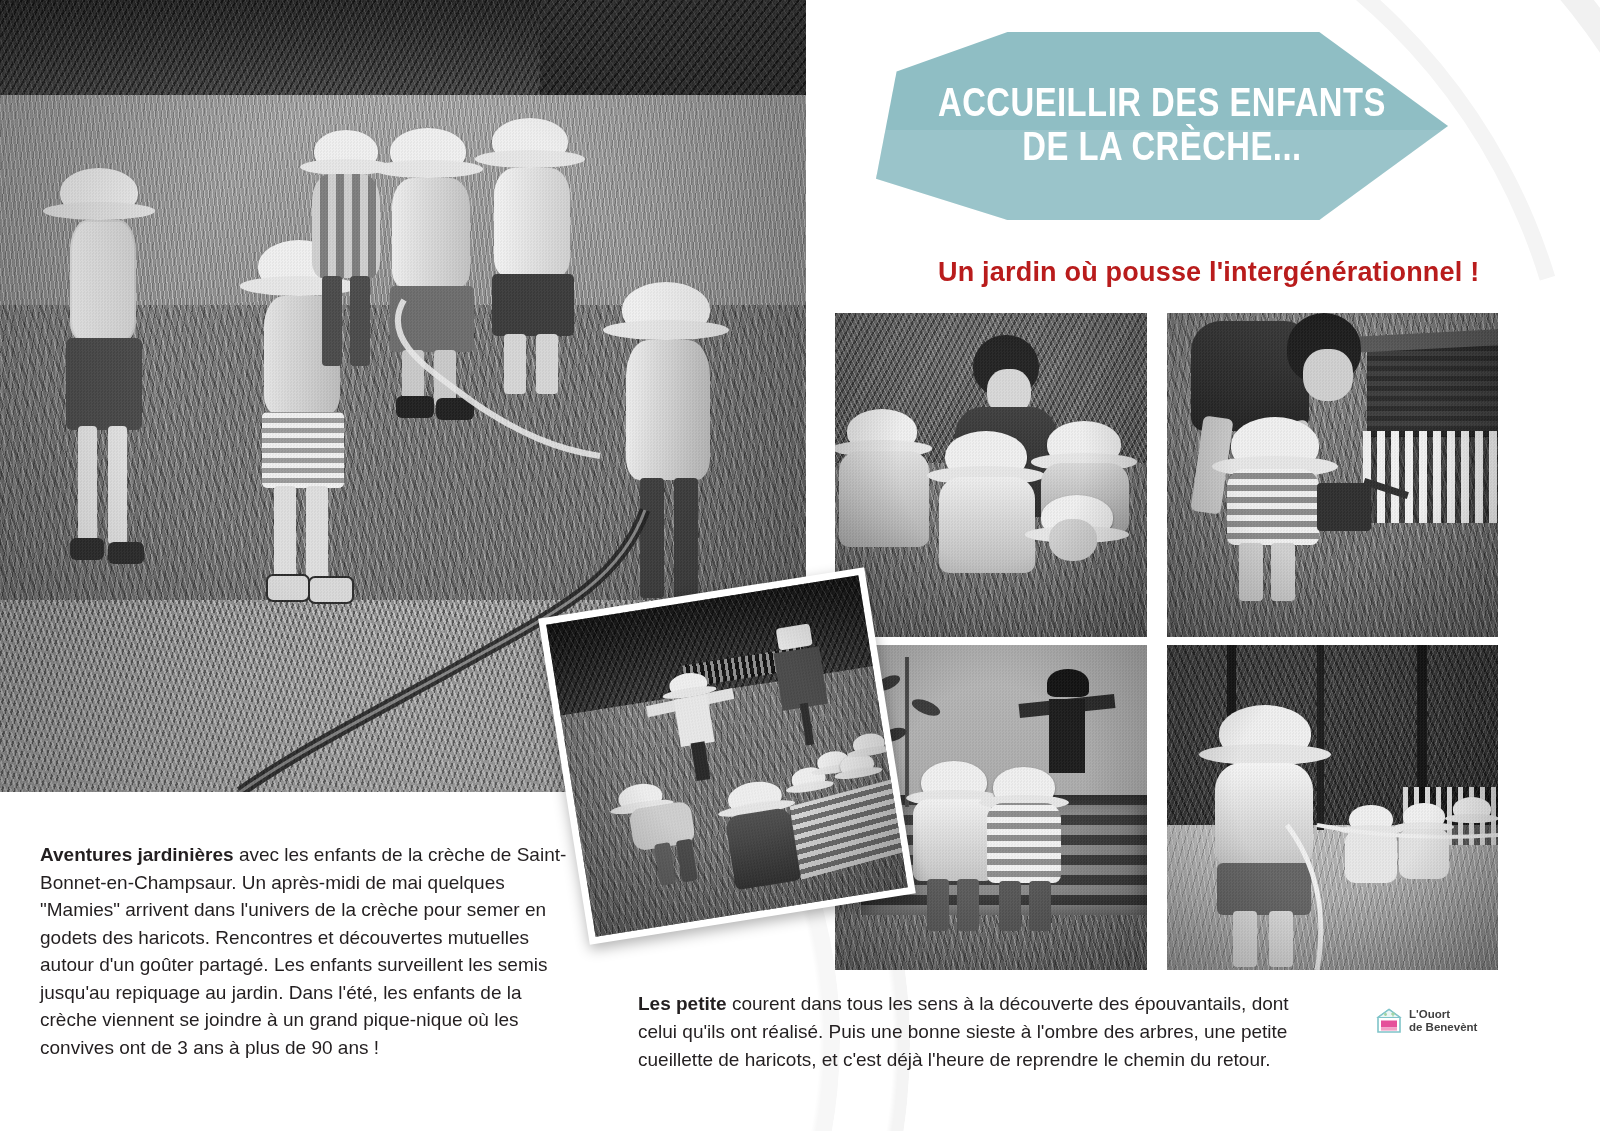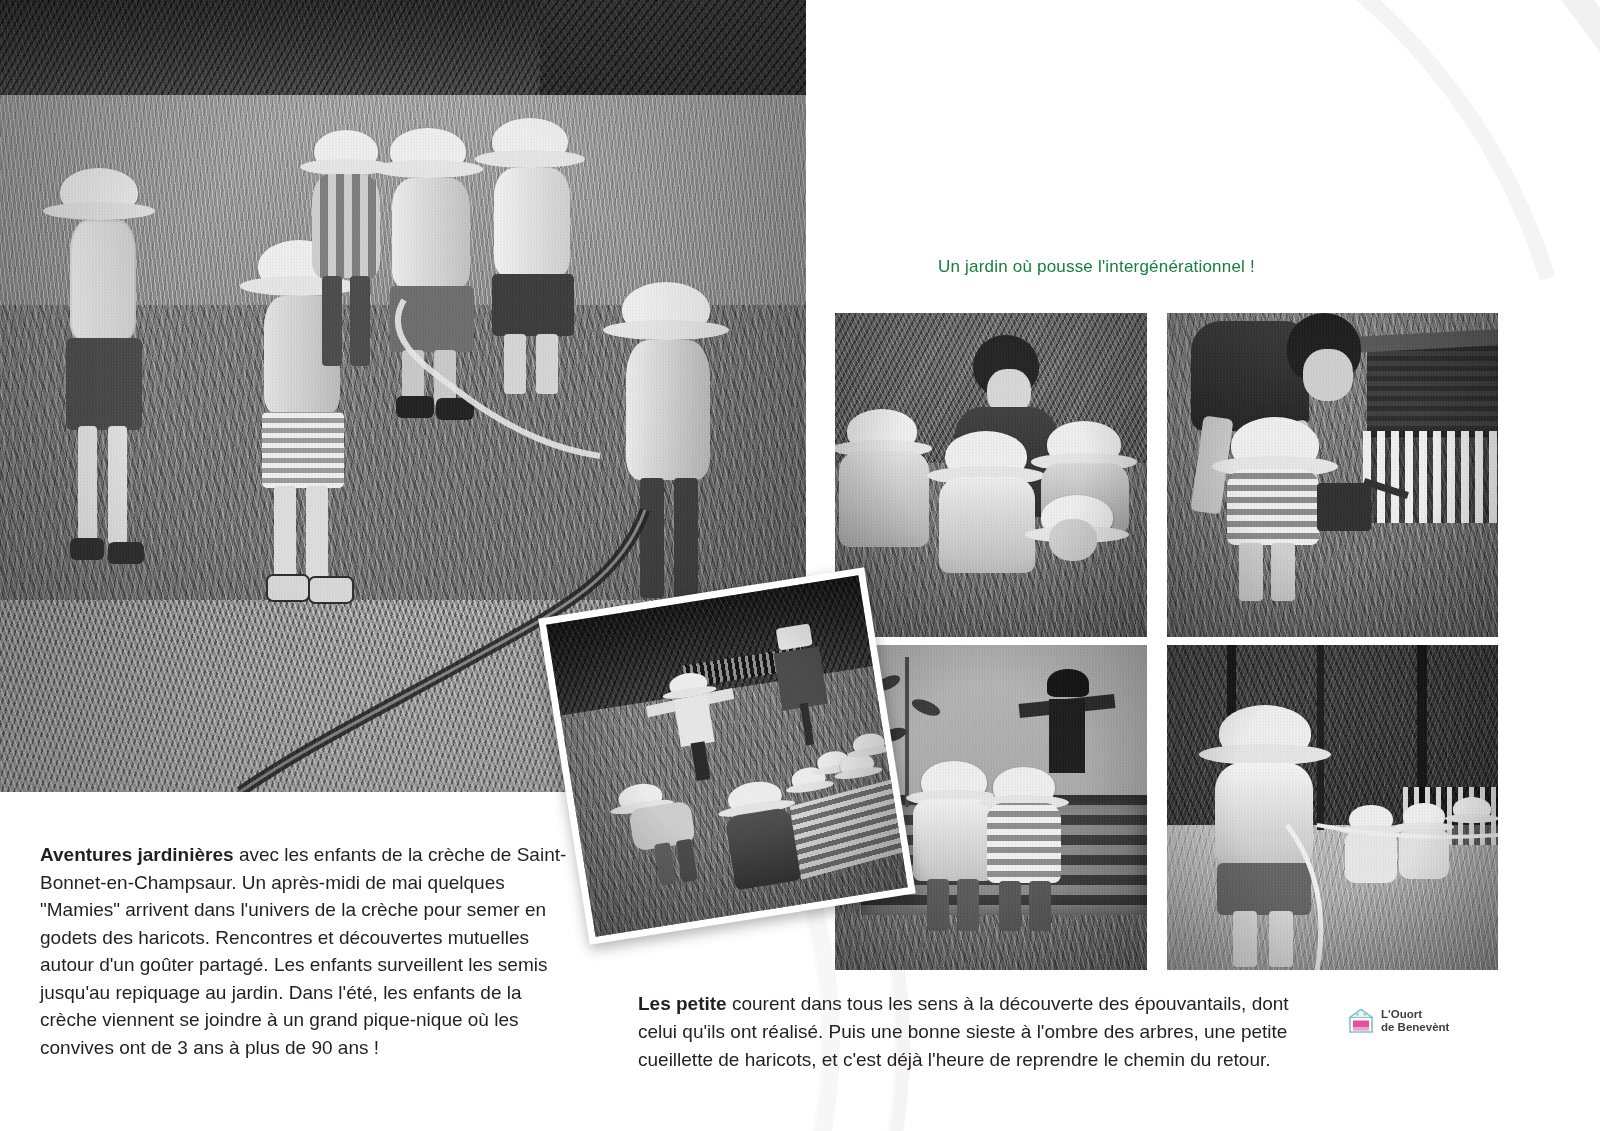--- a/index.html
+++ b/index.html
@@ -109,21 +109,21 @@
     line-height:1.08;
     letter-spacing:.6px;
     transform:scaleX(.80);
     text-transform:uppercase;
     white-space:pre-line;
     padding-bottom:4px;
   }
 
   .subtitle{
     position:absolute;
-    font-size:17px;font-weight:normal;color:#15803d;
+    font-size:27px;font-weight:bold;color:#b91c1c;
     letter-spacing:.2px;white-space:nowrap;
   }
 
   
   .bodytext{
     position:absolute;
     color:#231f20;
     font-size:19px;
     line-height:27.5px;
   }
@@ -233,20 +233,24 @@
         <path d="M645 230 C 620 300, 560 330, 470 380 C 380 430, 300 470, 240 512" fill="none" stroke="#1f1f1f" stroke-width="11" opacity=".85"></path>
         <path d="M645 230 C 620 300, 560 330, 470 380 C 380 430, 300 470, 240 512" fill="none" stroke="#c9c9c9" stroke-width="3" opacity=".6"></path>
         <path d="M404 20 C 380 60, 430 90, 470 120 C 520 155, 560 170, 600 176" fill="none" stroke="#e8e8e8" stroke-width="6" opacity=".9"></path>
       </svg>
 
       <div class="vig"></div>
       <div class="grain"></div>
     </div>
   </div>
 
+  <div class="banner" style="left:876px;top:32px;width:572px;height:188px;">
+    <div class="banner-text">ACCUEILLIR DES ENFANTS
+DE LA CRÈCHE...</div>
+  </div>
 
   <div class="subtitle" style="left:938px;top:257px;">Un jardin où pousse l'intergénérationnel !</div>
 
   <div class="photo" style="left:835px;top:313px;width:312px;height:324px;">
     <div class="scene">
       <div class="tex-grass"></div>
       <div style="position:absolute;left:0;top:0;width:100%;height:150px;
                   background:
                     repeating-linear-gradient(64deg, rgba(255,255,255,.30) 0 1px, transparent 1px 4px),
                     repeating-linear-gradient(118deg, rgba(0,0,0,.42) 0 2px, transparent 2px 6px),
@@ -434,21 +438,21 @@
   </div>
 
   <div class="bodytext" style="left:40px;top:841px;width:530px;">
     <b>Aventures jardinières</b><span> avec les enfants de la crèche de Saint-Bonnet-en-Champsaur. Un après-midi de mai quelques "Mamies" arrivent dans l'univers de la crèche pour semer en godets des haricots. Rencontres et découvertes mutuelles autour d'un goûter partagé. Les enfants surveillent les semis jusqu'au repiquage au jardin. Dans l'été, les enfants de la crèche viennent se joindre à un grand pique-nique où les convives ont de 3 ans à plus de 90 ans !</span>
   </div>
 
   <div class="bodytext" style="left:638px;top:990px;width:690px;line-height:28px;">
     <b>Les petite</b><span> courent dans tous les sens à la découverte des épouvantails, dont celui qu'ils ont réalisé.  Puis une bonne sieste à l'ombre des arbres, une petite cueillette de haricots, et c'est déjà l'heure de reprendre le chemin du retour.</span>
   </div>
 
-  <div class="logo" style="left:1348px;top:1008px;">
+  <div class="logo" style="left:1376px;top:1008px;">
     <div class="logo-mark">
       <svg viewBox="0 0 26 26" width="26" height="26">
         <path d="M13 1.5 L24 9.5 L24 24 L2 24 L2 9.5 Z" fill="#ffffff" stroke="#7fc4c9" stroke-width="1.6"></path>
         <path d="M13 1.5 L24 9.5 L2 9.5 Z" fill="#eaf6f6" stroke="#7fc4c9" stroke-width="1.2"></path>
         <rect x="5" y="12.5" width="16" height="7" fill="#e5509a"></rect>
         <rect x="5" y="20" width="16" height="2.6" fill="#f3a0c6"></rect>
         <path d="M17 4.5 l0 4 M15.2 6 l3.6 0" stroke="#9fd4a0" stroke-width="1.3"></path>
         <circle cx="9.5" cy="6.5" r="1.4" fill="#9fd4a0"></circle>
       </svg>
     </div>

